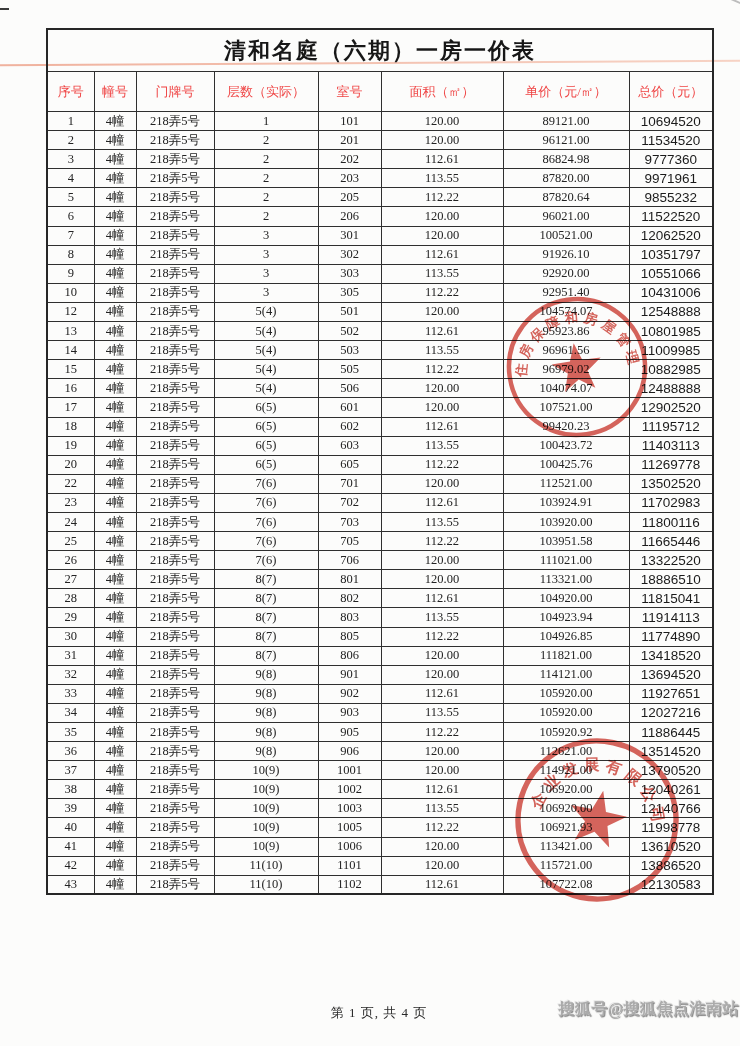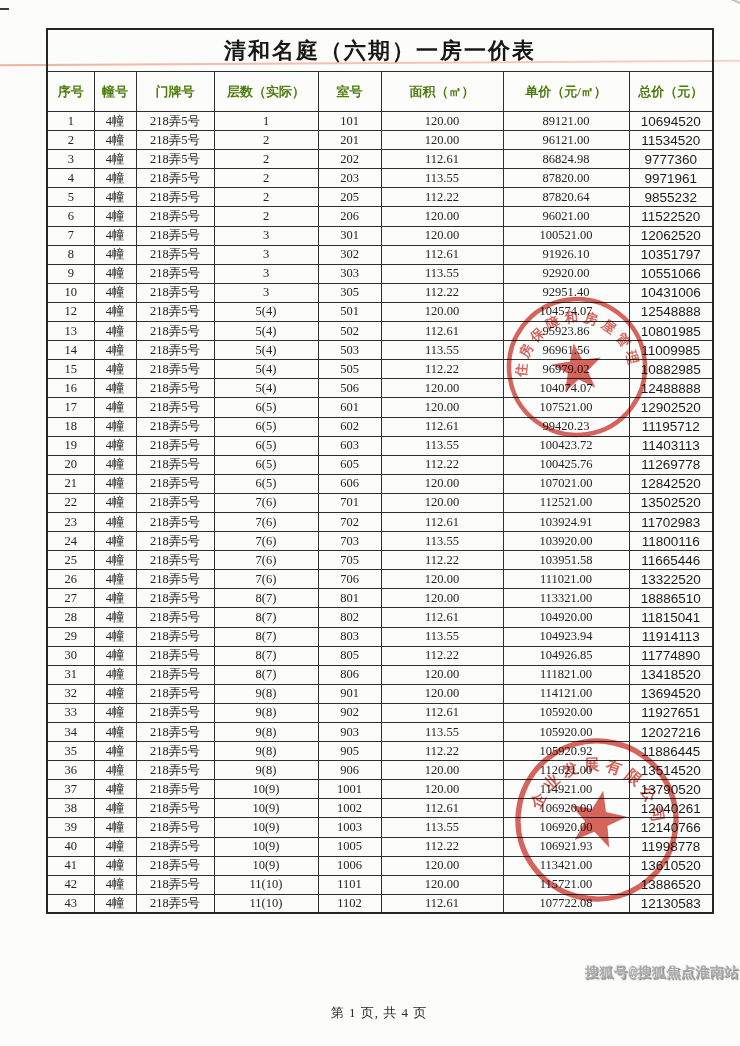--- a/index.html
+++ b/index.html
@@ -17,39 +17,39 @@
   table.price-table{
     position:absolute;left:46px;top:28px;width:666px;z-index:2;
     border-collapse:collapse;table-layout:fixed;background:transparent;
     border:2px solid #262626;
   }
   .price-table th,.price-table td{
     border:1px solid #2f2f2f;text-align:center;vertical-align:middle;
     padding:0;overflow:hidden;white-space:nowrap;
   }
   .title-row th{height:41px;font-size:22px;font-weight:bold;letter-spacing:2px;color:#171717;}
-  .header-row th{height:39px;font-size:13px;font-weight:700;color:#4d7c0f;}
+  .header-row th{height:39px;font-size:13px;font-weight:400;color:#ef4444;}
   .price-table tbody tr{height:19.1px;}
   .price-table tbody td{font-size:12.5px;color:#232323;}
   .price-table tbody td.total{
     font-family:"Liberation Sans","DejaVu Sans",sans-serif;font-size:13.5px;color:#1b1b1b;margin-top:15px;
   }
   
   .stamp{position:absolute;z-index:5;mix-blend-mode:multiply;opacity:.85;filter:blur(.5px);pointer-events:none;}
   .stamp1{left:502px;top:292px;}
   .stamp2{left:511px;top:732px;}
   
   .page-indicator{
     position:absolute;left:46px;top:1004px;width:666px;text-align:center;
     font-size:13px;letter-spacing:1px;color:#2a2a2a;z-index:3;
   }
   .sohu-watermark{
-    position:absolute;right:1px;top:964px;z-index:6;
-    font-family:Liberation Mono, monospace;
-    font-size:14px;font-weight:bold;color:#ababab;letter-spacing:.5px;
+    position:absolute;right:1px;top:999px;z-index:6;
+    font-family:Liberation Serif, serif;
+    font-size:16px;font-weight:bold;color:#ababab;letter-spacing:.5px;
     text-shadow:-1px -1px 0 #e9e9e9,1px 1px 1px rgba(90,90,90,.75);
   }
 </style>
 </head>
 <body>
 
 <div class="page">
 
   <div class="artifact-tl"></div>
   <div class="artifact-tr"></div>
@@ -266,30 +266,20 @@
           <td>20</td>
           <td>4幢</td>
           <td>218弄5号</td>
           <td>6(5)</td>
           <td>605</td>
           <td>112.22</td>
           <td>100425.76</td>
           <td class="total">11269778</td>
         </tr>
         <tr>
-          <td>21</td>
-          <td>4幢</td>
-          <td>218弄5号</td>
-          <td>6(5)</td>
-          <td>606</td>
-          <td>120.00</td>
-          <td>107021.00</td>
-          <td class="total">12842520</td>
-        </tr>
-        <tr>
           <td>22</td>
           <td>4幢</td>
           <td>218弄5号</td>
           <td>7(6)</td>
           <td>701</td>
           <td>120.00</td>
           <td>112521.00</td>
           <td class="total">13502520</td>
         </tr>
         <tr>

